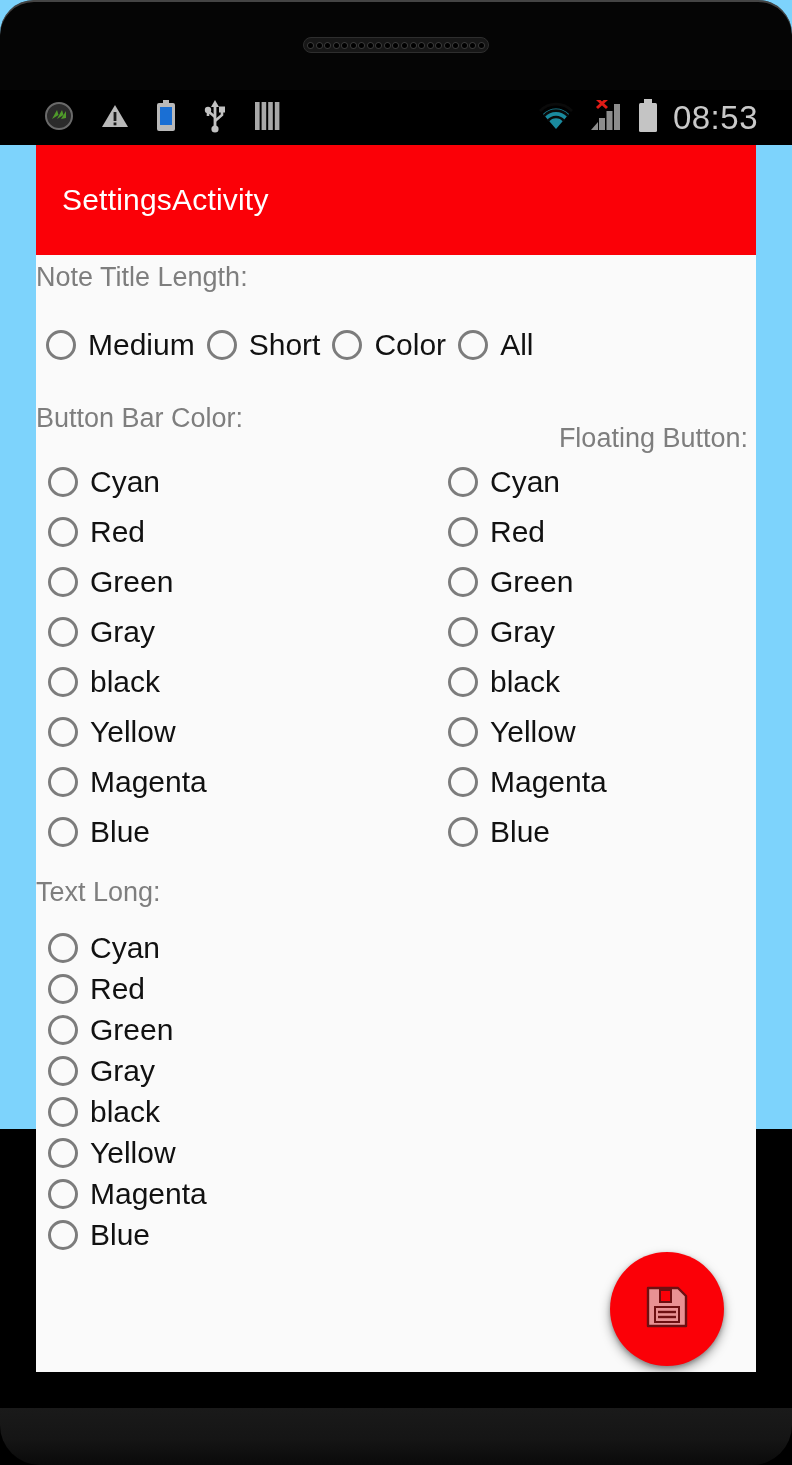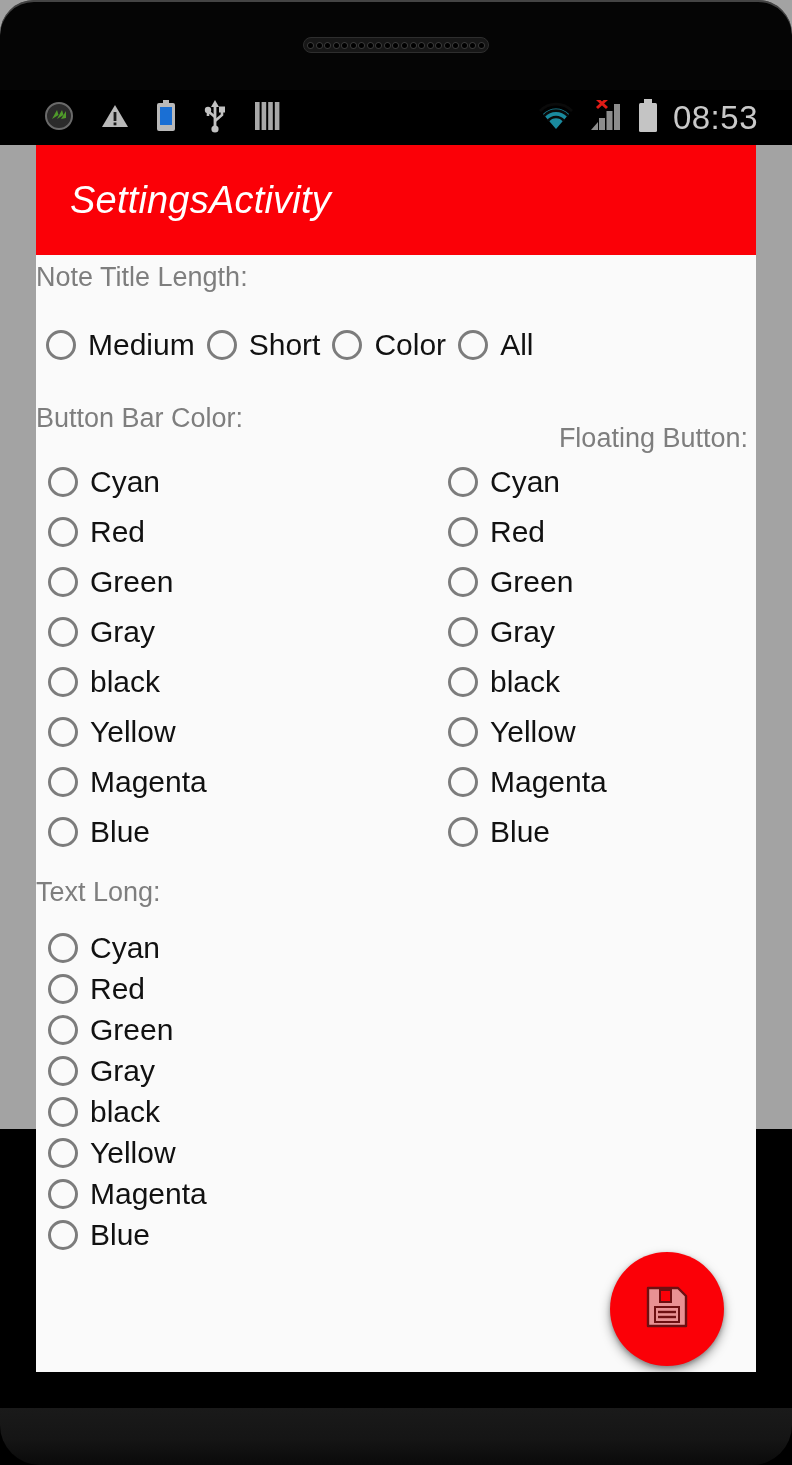--- a/index.html
+++ b/index.html
@@ -14,21 +14,21 @@
     font-family: "Liberation Sans", sans-serif;
     -webkit-font-smoothing: antialiased;
   }
 
   
   #device {
     position: absolute;
     left: 0; top: 0;
     width: 792px;
     height: 1129px;
-    background: #a3a3a3;
+    background: #7dd3fc;
   }
   #device-top-bezel {
     position: absolute;
     left: 0; top: 0;
     width: 792px;
     height: 140px;
     background: #050505;
     border-top-left-radius: 34px;
     border-top-right-radius: 34px;
     box-shadow: inset 0 2px 0 rgba(120,120,120,0.55);
@@ -101,25 +101,24 @@
     overflow: hidden;
   }
   #title-bar {
     height: 110px;
     background: #fb0007;
     display: flex;
     align-items: center;
   }
   #title-text {
     color: #ffffff;
-    font-size: 38px;
+    font-size: 30px;
     font-weight: 400;
-    margin-left: 34px;
+    margin-left: 26px;
     letter-spacing: 0.2px;
-    font-style: italic;
   }
 
   #content {
     position: relative;
     padding: 16px;
     height: calc(100% - 110px);
   }
 
   .section-label {
     color: #7e7e7e;

